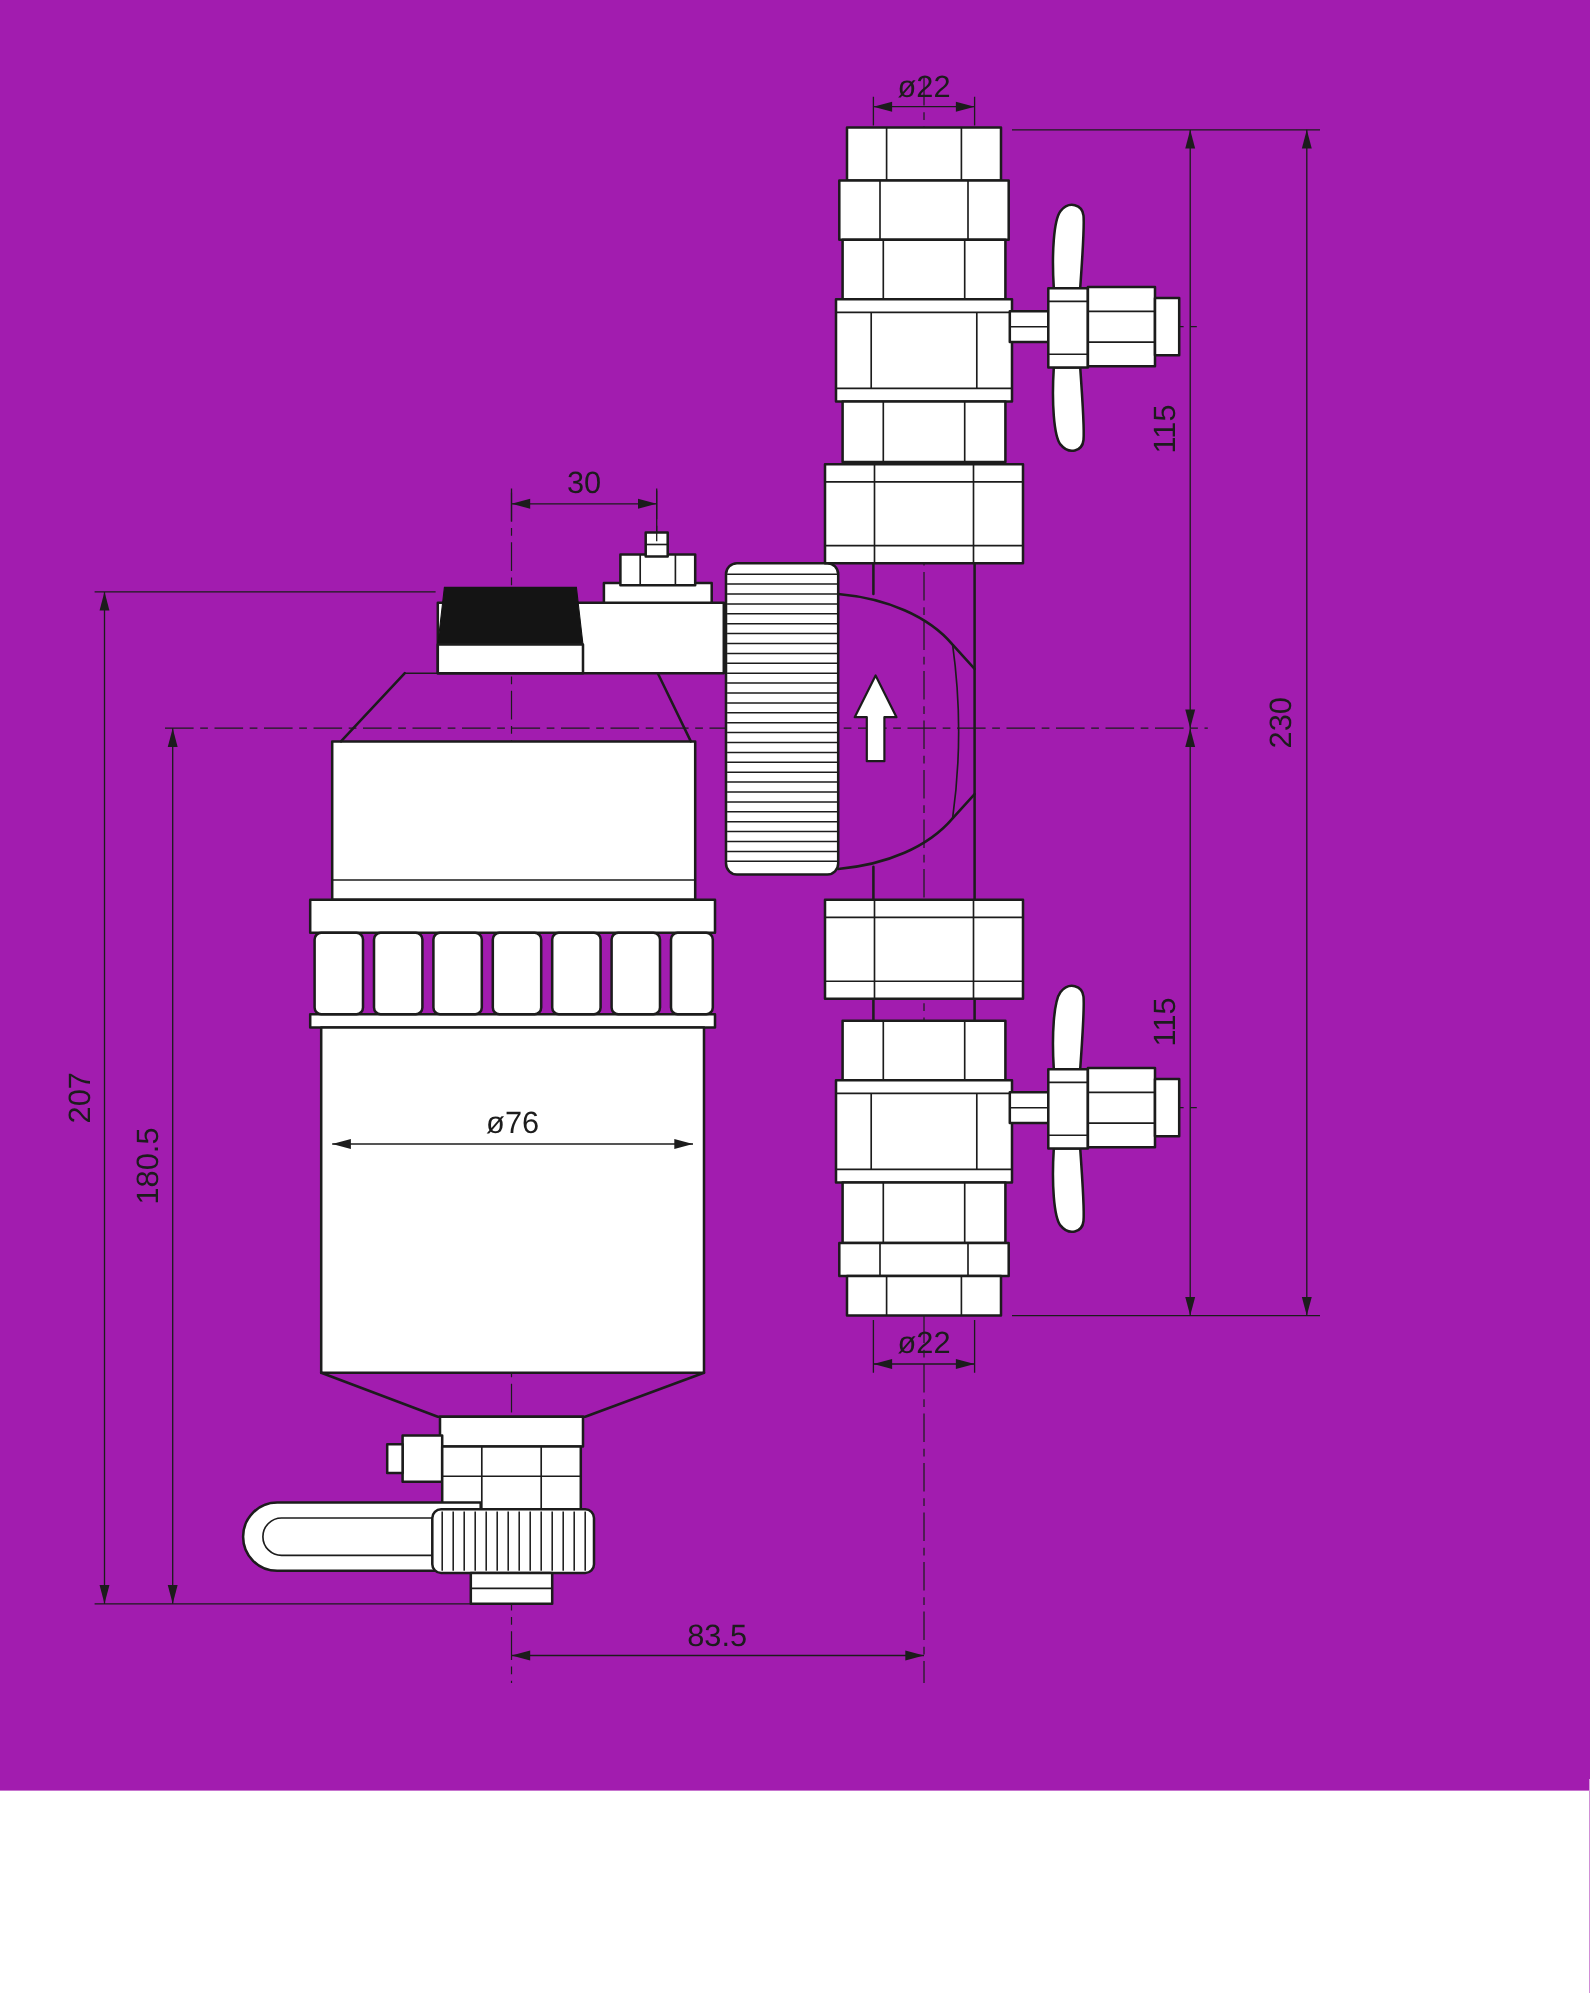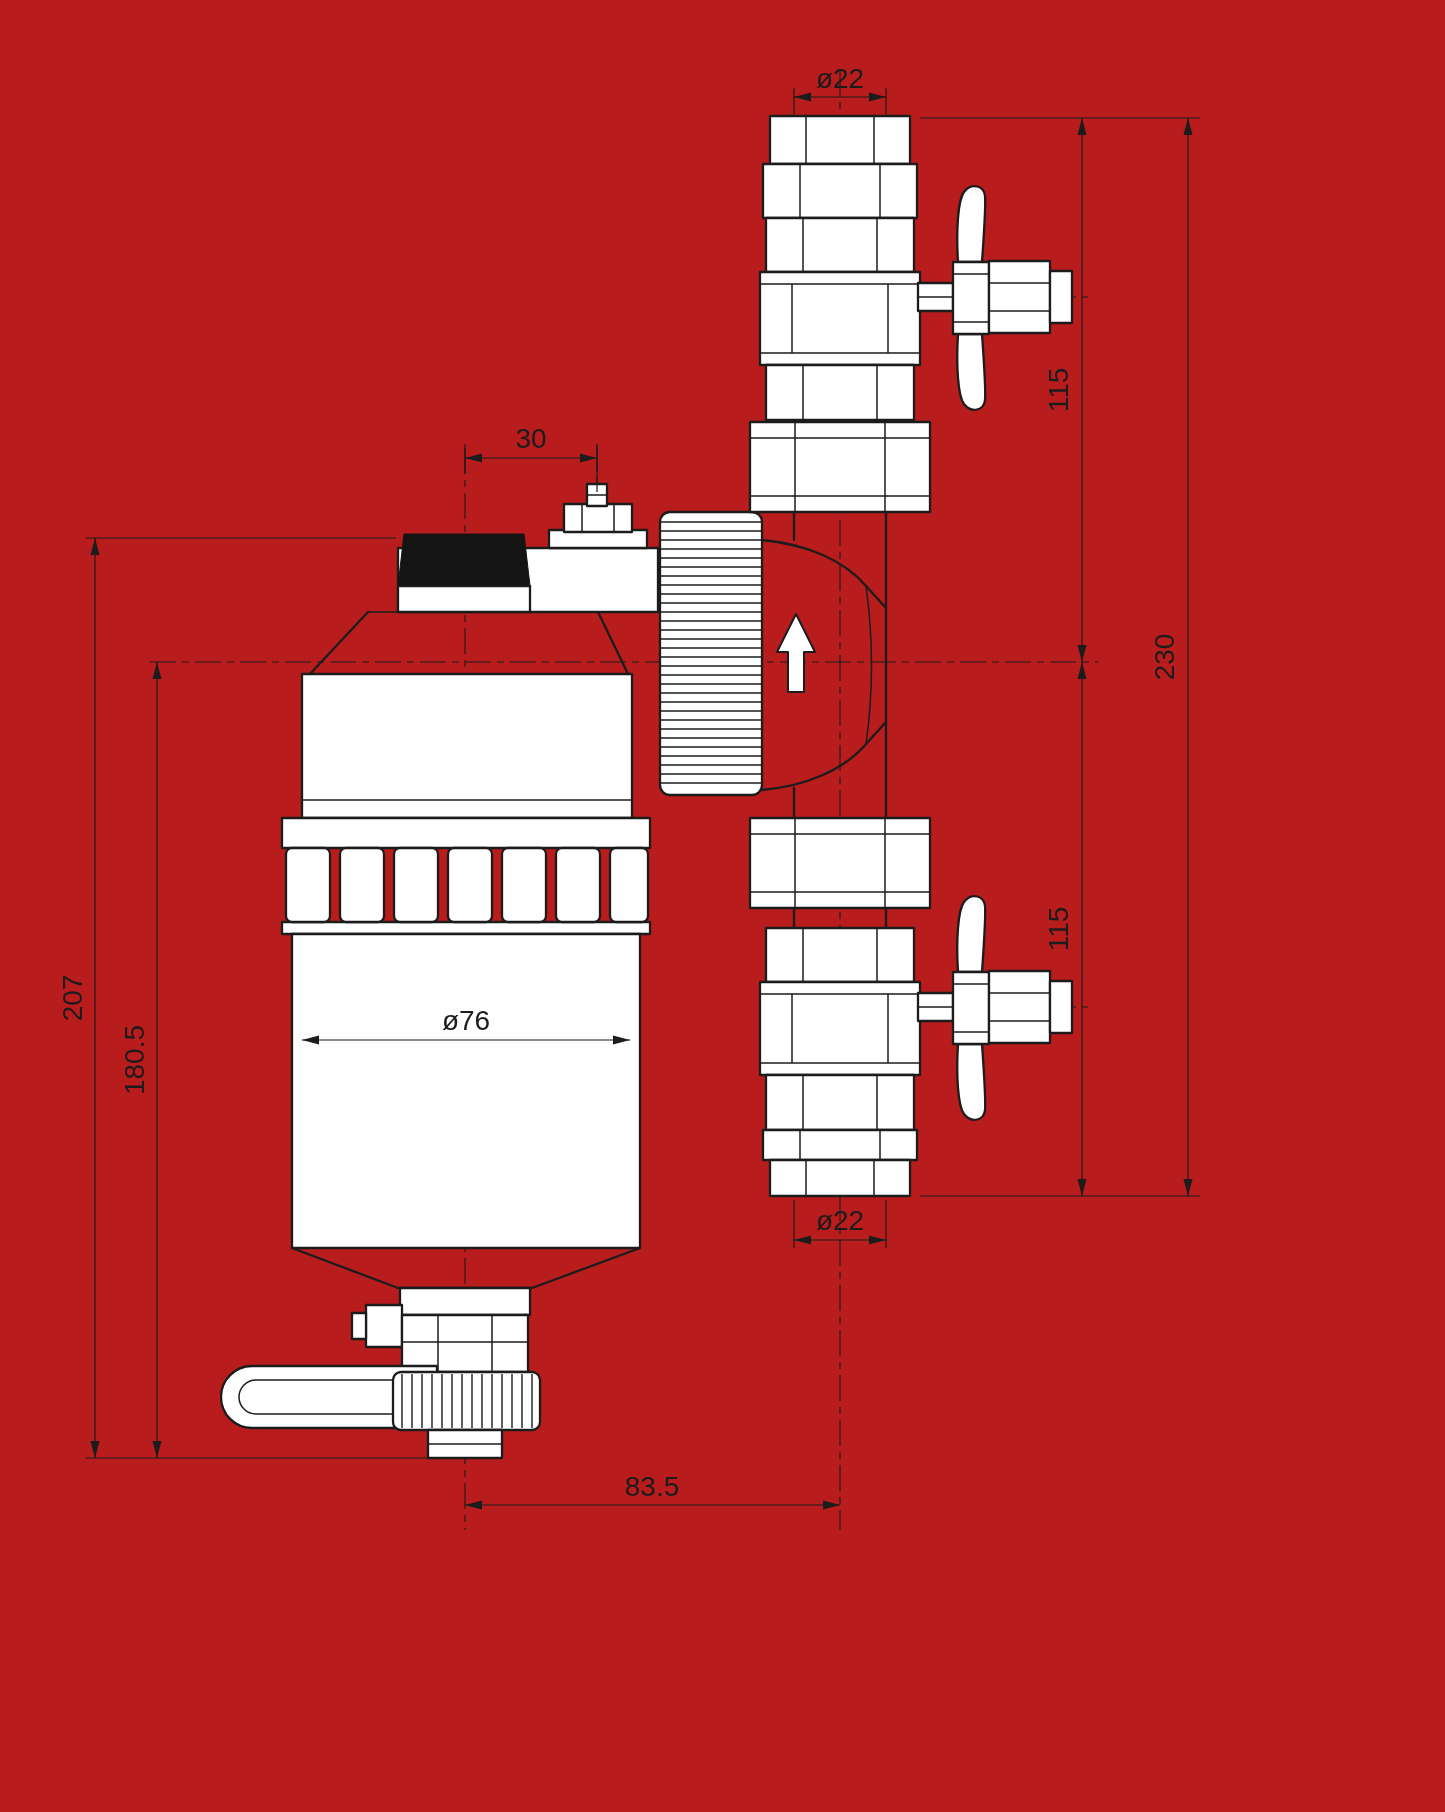--- a/index.html
+++ b/index.html
@@ -1,16 +1,16 @@
 <!DOCTYPE html>
 <html><head>
 <meta charset="utf-8">
 <style>
   html,body{margin:0;padding:0;background:#ffffff;}
-  .stage{width:1445px;height:1812px;background:#b91c1c;position:relative;font-family:"Liberation Sans",sans-serif;}
+  .stage{width:1445px;height:1628px;background:#a21caf;position:relative;font-family:"Liberation Sans",sans-serif;}
   svg{display:block;}
   .ln{fill:none;stroke:#1c1c1c;stroke-width:2.3;stroke-linejoin:round;stroke-linecap:round;}
   .lnf{fill:#ffffff;stroke:#1c1c1c;stroke-width:2.3;stroke-linejoin:round;}
   .blk{fill:#141414;stroke:#141414;stroke-width:1;}
   .thin{fill:none;stroke:#1c1c1c;stroke-width:1.5;}
   .rib{fill:none;stroke:#1c1c1c;stroke-width:1.4;}
   .dim{fill:none;stroke:#1c1c1c;stroke-width:1.2;}
   .cl{fill:none;stroke:#1c1c1c;stroke-width:1.1;stroke-dasharray:26 6 7 6;}
   .arr{fill:#1c1c1c;stroke:none;}
   .dimtext{font-family:"Liberation Sans",sans-serif;font-size:28px;fill:#1c1c1c;}

